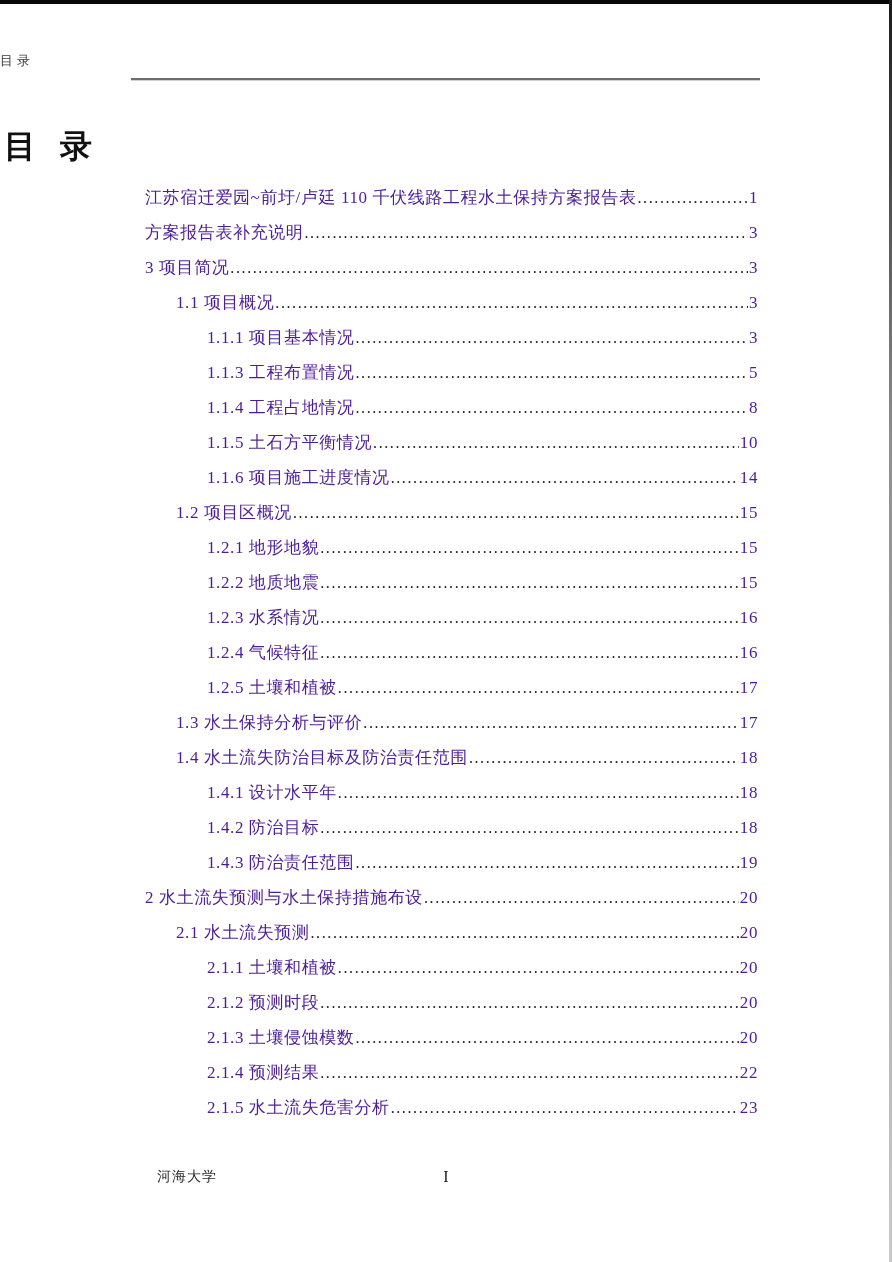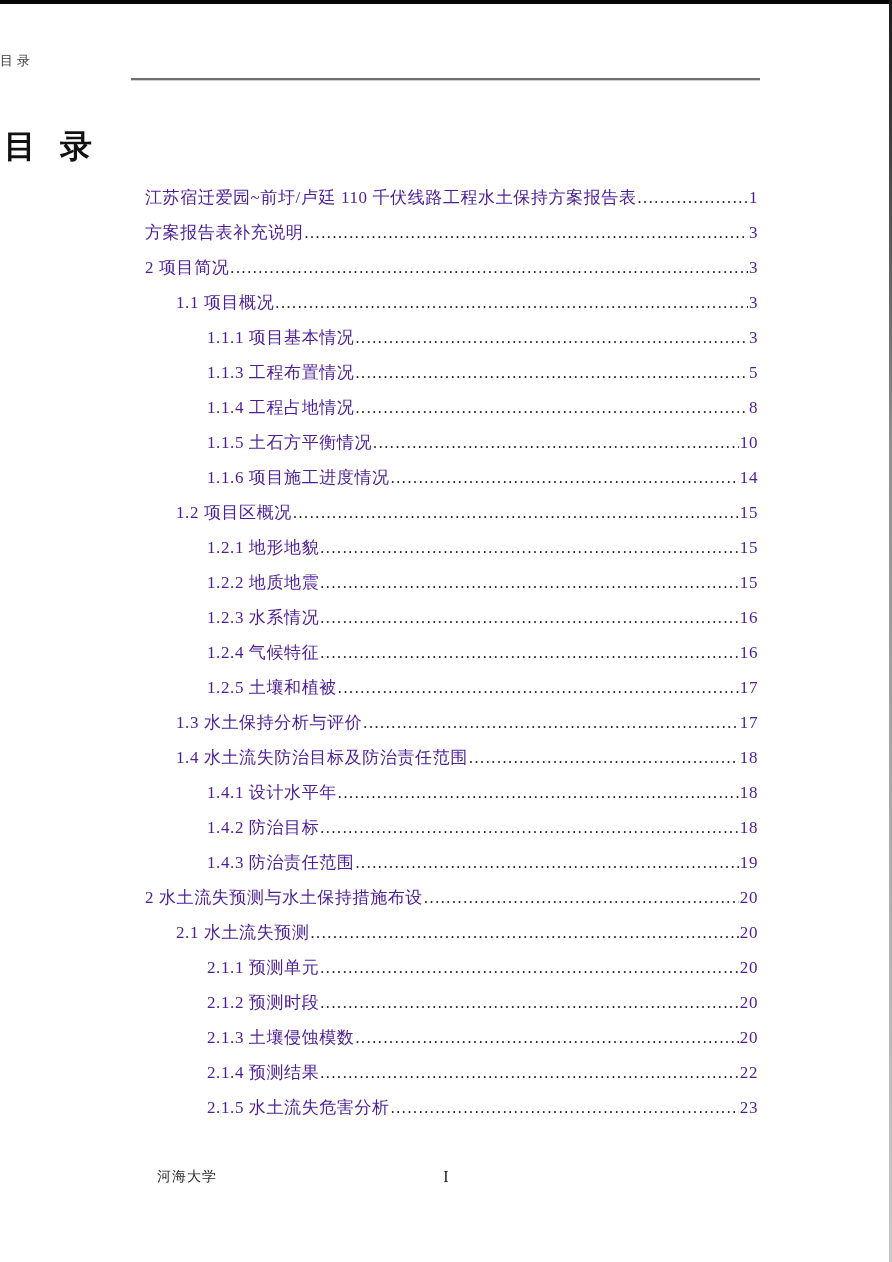--- a/index.html
+++ b/index.html
@@ -142,21 +142,21 @@
         <span class="toc-label">江苏宿迁爱园~前圩/卢廷 110 千伏线路工程水土保持方案报告表</span>
         <span class="leader"></span>
         <span class="toc-page">1</span>
       </div>
       <div class="toc-row level-0">
         <span class="toc-label">方案报告表补充说明</span>
         <span class="leader"></span>
         <span class="toc-page">3</span>
       </div>
       <div class="toc-row level-0">
-        <span class="toc-label">2 项目简况</span>
+        <span class="toc-label">3 项目简况</span>
         <span class="leader"></span>
         <span class="toc-page">3</span>
       </div>
       <div class="toc-row level-1">
         <span class="toc-label">1.1 项目概况</span>
         <span class="leader"></span>
         <span class="toc-page">3</span>
       </div>
       <div class="toc-row level-2">
         <span class="toc-label">1.1.1 项目基本情况</span>
@@ -242,21 +242,21 @@
         <span class="toc-label">2 水土流失预测与水土保持措施布设</span>
         <span class="leader"></span>
         <span class="toc-page">20</span>
       </div>
       <div class="toc-row level-1">
         <span class="toc-label">2.1 水土流失预测</span>
         <span class="leader"></span>
         <span class="toc-page">20</span>
       </div>
       <div class="toc-row level-2">
-        <span class="toc-label">2.1.1 预测单元</span>
+        <span class="toc-label">2.1.1 土壤和植被</span>
         <span class="leader"></span>
         <span class="toc-page">20</span>
       </div>
       <div class="toc-row level-2">
         <span class="toc-label">2.1.2 预测时段</span>
         <span class="leader"></span>
         <span class="toc-page">20</span>
       </div>
       <div class="toc-row level-2">
         <span class="toc-label">2.1.3 土壤侵蚀模数</span>

